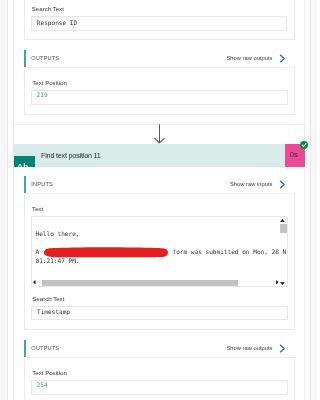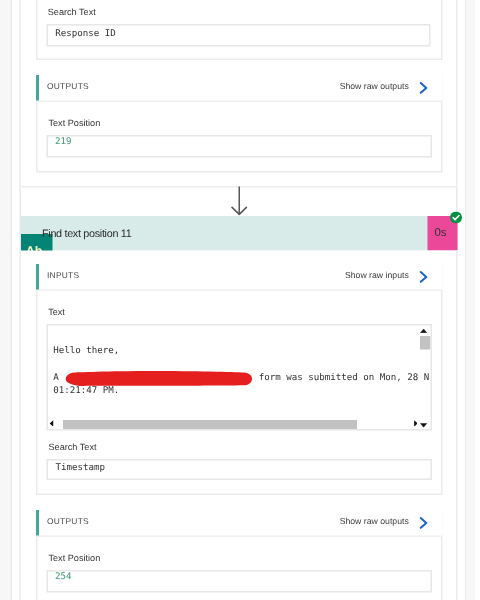--- a/index.html
+++ b/index.html
@@ -81,21 +81,21 @@
   <svg style="position:absolute;left:153.8px;top:124px;width:11px;height:19.5px;" viewBox="0 0 11 19.5">
     <path d="M5.5 0.3 L5.5 18.2" stroke="#585858" stroke-width="1" fill="none"></path>
     <path d="M0.7 14.3 L5.5 18.9 L10.3 14.3" stroke="#585858" stroke-width="1.1" fill="none" stroke-linecap="round" stroke-linejoin="round"></path>
   </svg>
 
   <div class="ahead" style="left:13.5px;top:144px;width:291px;height:22.5px;"></div>
   <div class="aicon" style="left:13.5px;top:144px;width:21.5px;height:22.5px;">
     <span style="left:3.6px;top:7.4px;font-size:8.4px;line-height:9px;font-weight:700;">Ab</span>
     <span style="left:12.6px;top:7.4px;font-size:8.6px;line-height:9px;font-weight:400;letter-spacing:0.35px;">...</span>
   </div>
-  <div class="atitle" style="left:28px;top:150.5px;">Find text position 11</div>
+  <div class="atitle" style="left:41px;top:150.5px;">Find text position 11</div>
   <div class="adur" style="left:284.5px;top:144px;width:20px;height:22.5px;">
     <span style="left:5.2px;top:6.2px;">0s</span>
   </div>
   <svg style="position:absolute;left:299.7px;top:141px;width:8px;height:8px;" viewBox="0 0 8 8">
     <circle cx="4" cy="4" r="4" fill="#029241"></circle>
     <path d="M2.1 4.1 L3.4 5.5 L6 2.7" stroke="#fff" stroke-width="1.1" fill="none" stroke-linecap="round" stroke-linejoin="round"></path>
   </svg>
 
   <div class="ocard" style="top:166.5px;height:280px;border-top:none;"></div>
 

